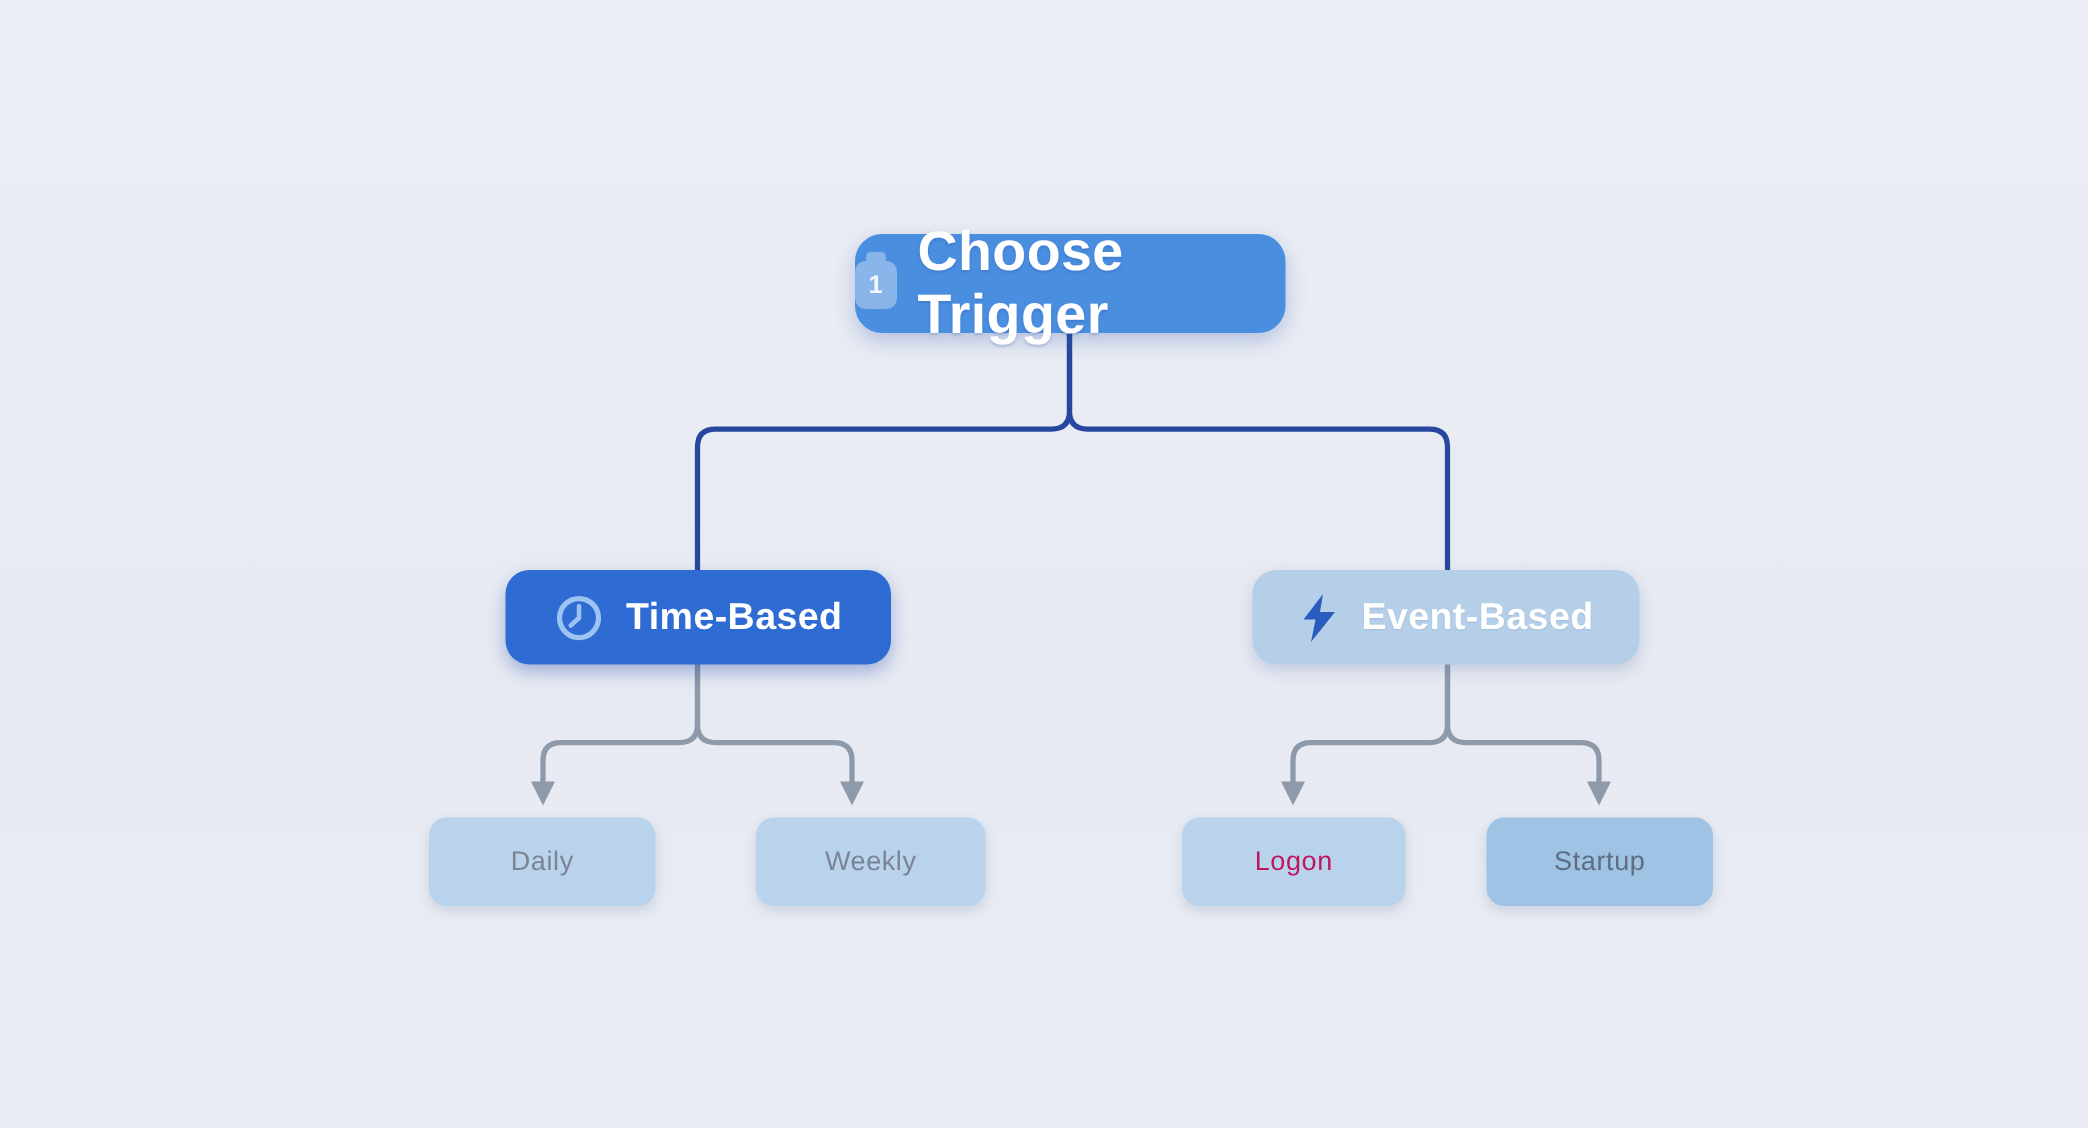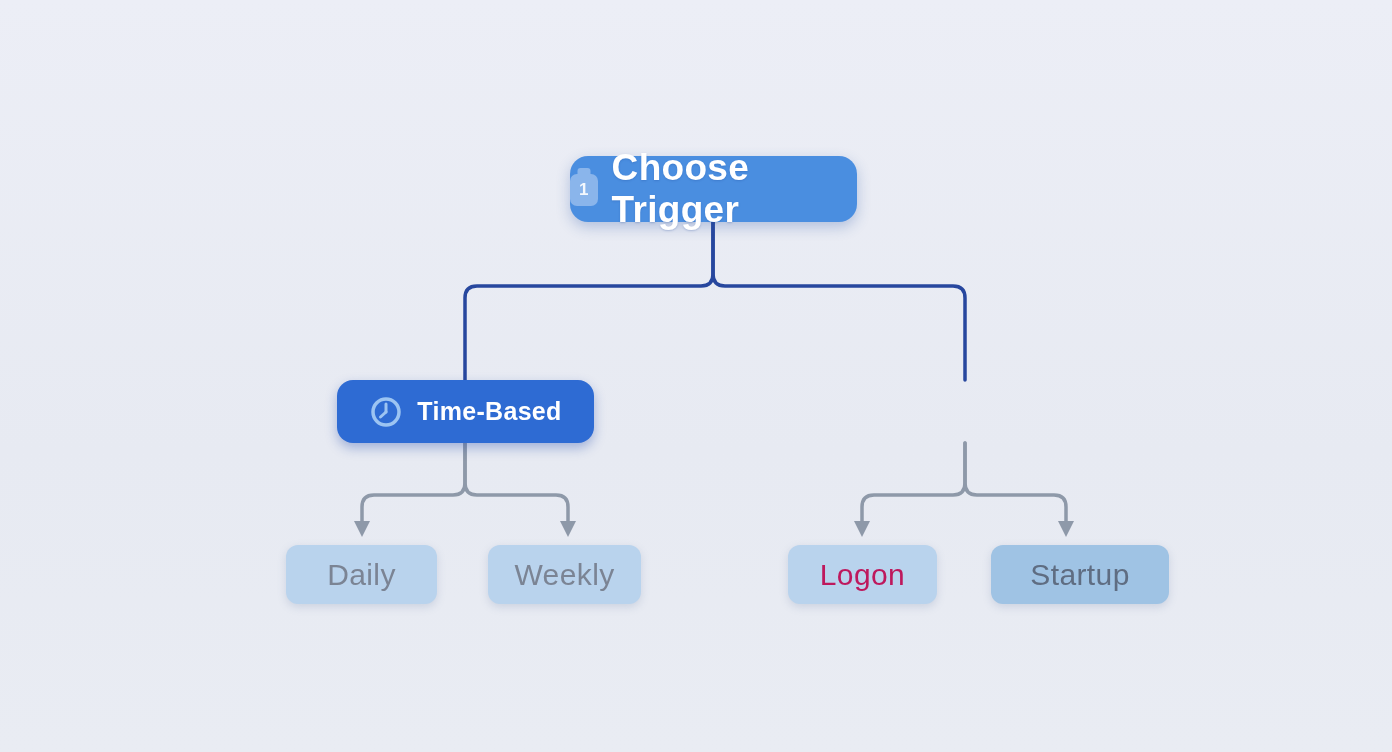--- a/index.html
+++ b/index.html
@@ -67,26 +67,26 @@
   .node-branch .label {
     color: #ffffff; font-size: 25px; font-weight: 700; letter-spacing: 0.3px;
   }
   .node-event .label { text-shadow: 0 1px 1px rgba(120,150,190,0.3); }
   .node-leaf {
     top: 545px; height: 59px;
     border-radius: 12px;
     box-shadow: 0 3px 8px rgba(100, 125, 165, 0.22);
   }
   .node-leaf .label {
-    font-size: 30px; font-weight: 400; letter-spacing: 0.4px;
+    font-size: 18px; font-weight: 400; letter-spacing: 0.4px;
   }
   .node-daily   { left: 286px;  width: 151px; }
-  .node-weekly  { left: 488px;  width: 153px; }
+  .node-weekly  { left: 504px;  width: 153px; }
   .node-logon   { left: 788px;  width: 149px; }
-  .node-startup { left: 991px;  width: 178px; }
+  .node-startup { left: 991px;  width: 151px; }
   .icon { display: flex; align-items: center; justify-content: center; }
 </style>
 </head>
 <body>
 
 <div class="canvas">
 
   <svg class="connectors" viewBox="0 0 1392 752">
 
     <path d="M713 222 L713 274 Q713 286 701 286 L477 286 Q465 286 465 298 L465 380" fill="none" stroke-width="3.5" stroke-linecap="round" stroke="#27479e"></path>
@@ -115,20 +115,28 @@
     <span class="icon">
       <svg width="34" height="34" viewBox="0 0 34 34">
         <circle cx="17" cy="17" r="13" fill="none" stroke-width="3.5" stroke="#9cc4f2"></circle>
         <path d="M17 17 L17 9" fill="none" stroke-width="3" stroke-linecap="round" stroke="#9cc4f2"></path>
         <path d="M17 17 L11.5 22" fill="none" stroke-width="3" stroke-linecap="round" stroke="#9cc4f2"></path>
       </svg>
     </span>
     <span class="label">Time-Based</span>
   </div>
 
+  <div class="node node-branch node-event" style="background: rgb(181, 207, 233);">
+    <span class="icon">
+      <svg width="28" height="34" viewBox="0 0 28 34">
+        <polygon points="16,1 3,18 11,18 8,33 24,13 14,13" fill="#2a5cc0"></polygon>
+      </svg>
+    </span>
+    <span class="label">Event-Based</span>
+  </div>
 
   <div class="node node-leaf node-daily" style="background: rgb(185, 211, 237);">
     <span class="label" style="color: rgb(123, 132, 148);">Daily</span>
   </div>
 
   <div class="node node-leaf node-weekly" style="background: rgb(185, 211, 237);">
     <span class="label" style="color: rgb(123, 132, 148);">Weekly</span>
   </div>
 
   <div class="node node-leaf node-logon" style="background: rgb(185, 211, 237);">

